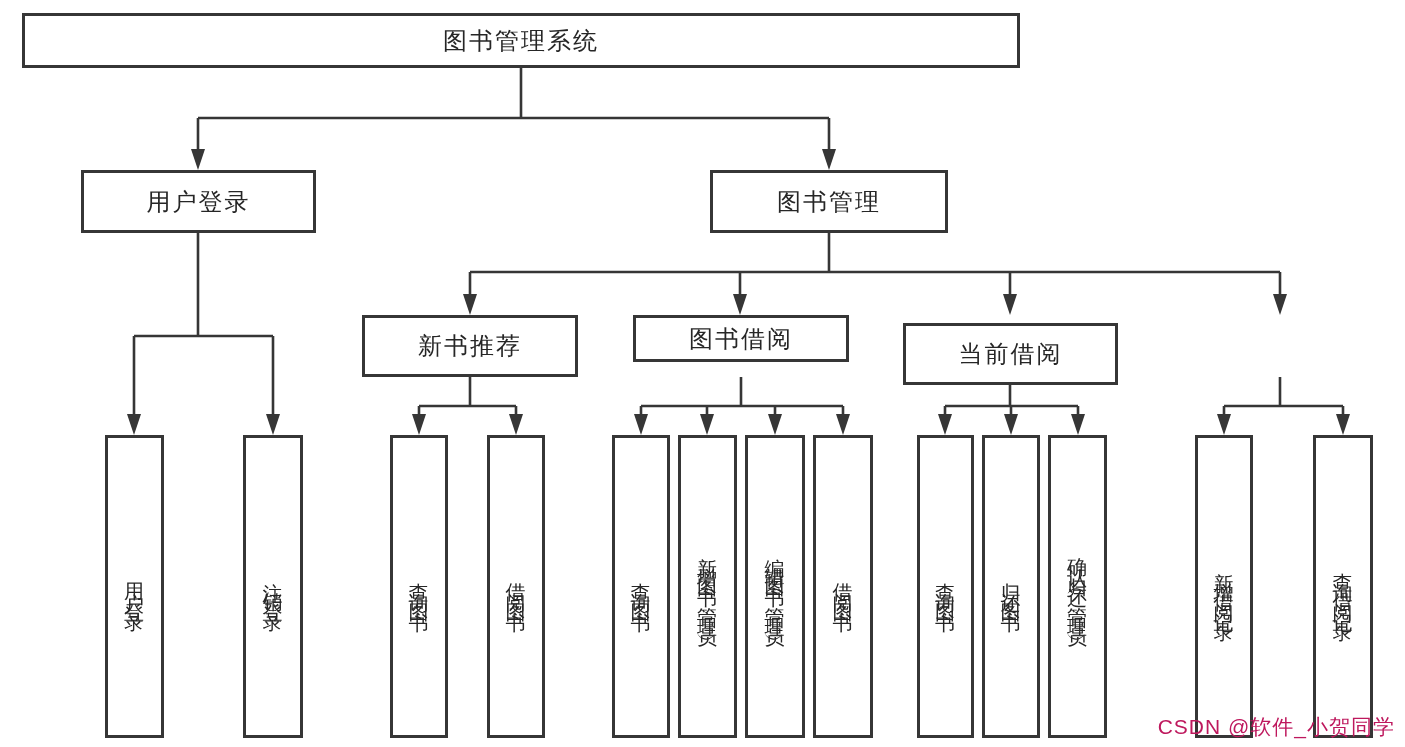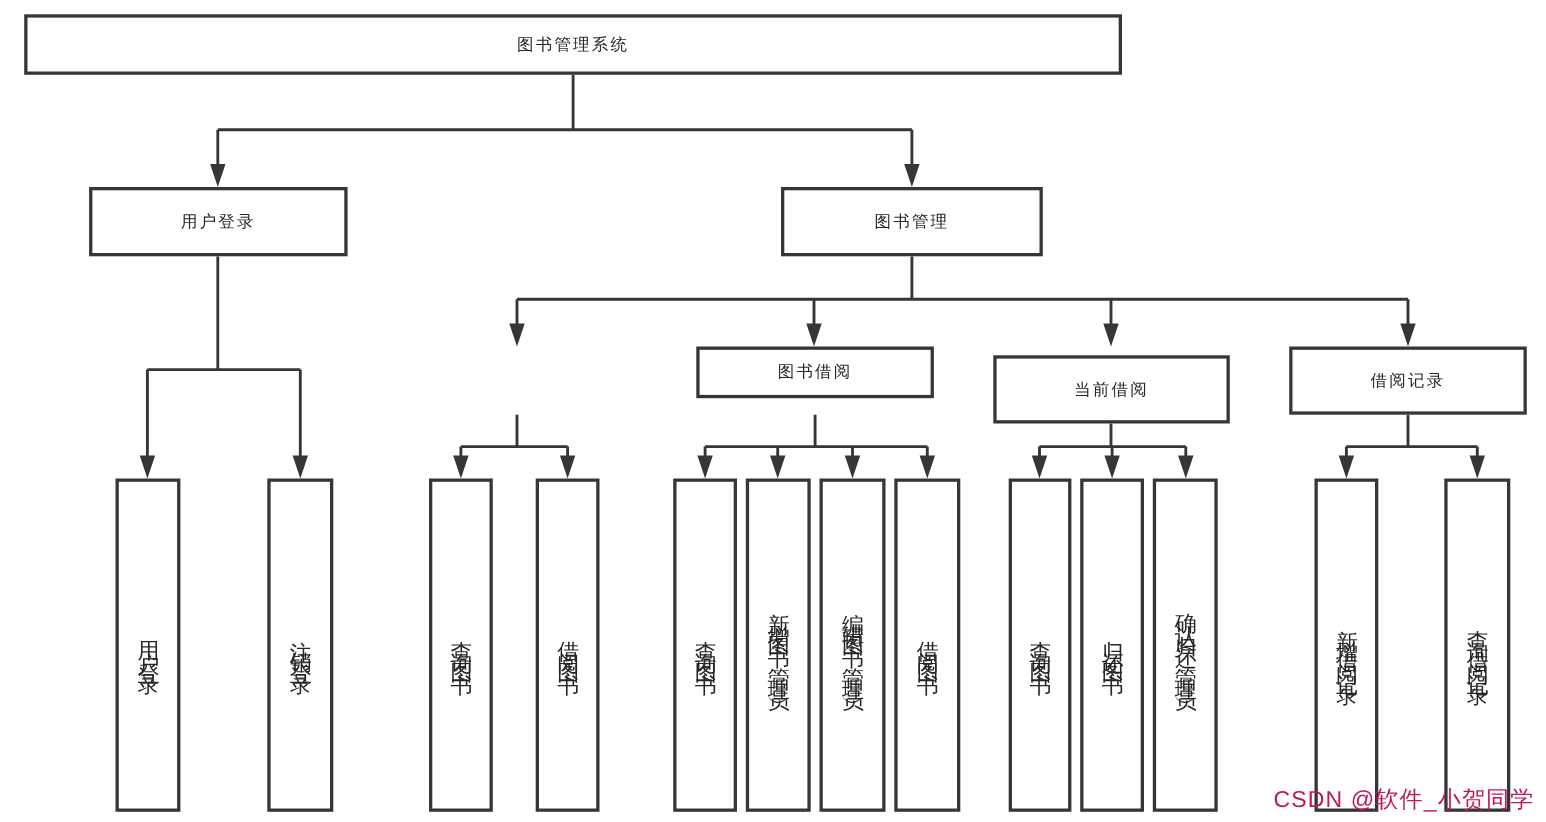--- a/index.html
+++ b/index.html
@@ -29,21 +29,21 @@
     position: absolute;
     box-sizing: border-box;
     border: 3px solid #363636;
     background: #ffffff;
     display: flex;
     align-items: center;
     justify-content: center;
     z-index: 2;
   }
   .node .hlabel {
-    font-size: 15px;
+    font-size: 24px;
     letter-spacing: 2px;
     color: #262626;
     white-space: nowrap;
   }
   .node .vlabel {
     writing-mode: vertical-rl;
     text-orientation: mixed;
     font-size: 20px;
     letter-spacing: 10px;
     color: #262626;
@@ -129,28 +129,28 @@
     <span class="hlabel">图书管理系统</span>
   </div>
 
   <div class="node" style="left:81px;top:170px;width:235px;height:63px">
     <span class="hlabel">用户登录</span>
   </div>
   <div class="node" style="left:710px;top:170px;width:238px;height:63px">
     <span class="hlabel">图书管理</span>
   </div>
 
+  <div class="node" style="left:362px;top:315px;width:216px;height:62px">
+    <span class="hlabel">新书推荐</span>
+  </div>
   <div class="node" style="left:633px;top:315px;width:216px;height:47px">
     <span class="hlabel">图书借阅</span>
   </div>
   <div class="node" style="left:903px;top:323px;width:215px;height:62px">
     <span class="hlabel">当前借阅</span>
-  </div>
-  <div class="node" style="left:1172px;top:315px;width:216px;height:62px">
-    <span class="hlabel">借阅记录</span>
   </div>
 
   <div class="node" style="left:105px;top:435px;width:59px;height:303px">
     <span class="vlabel">用户登录</span>
   </div>
   <div class="node" style="left:243px;top:435px;width:60px;height:303px">
     <span class="vlabel">注销登录</span>
   </div>
 
   <div class="node" style="left:390px;top:435px;width:58px;height:303px">

